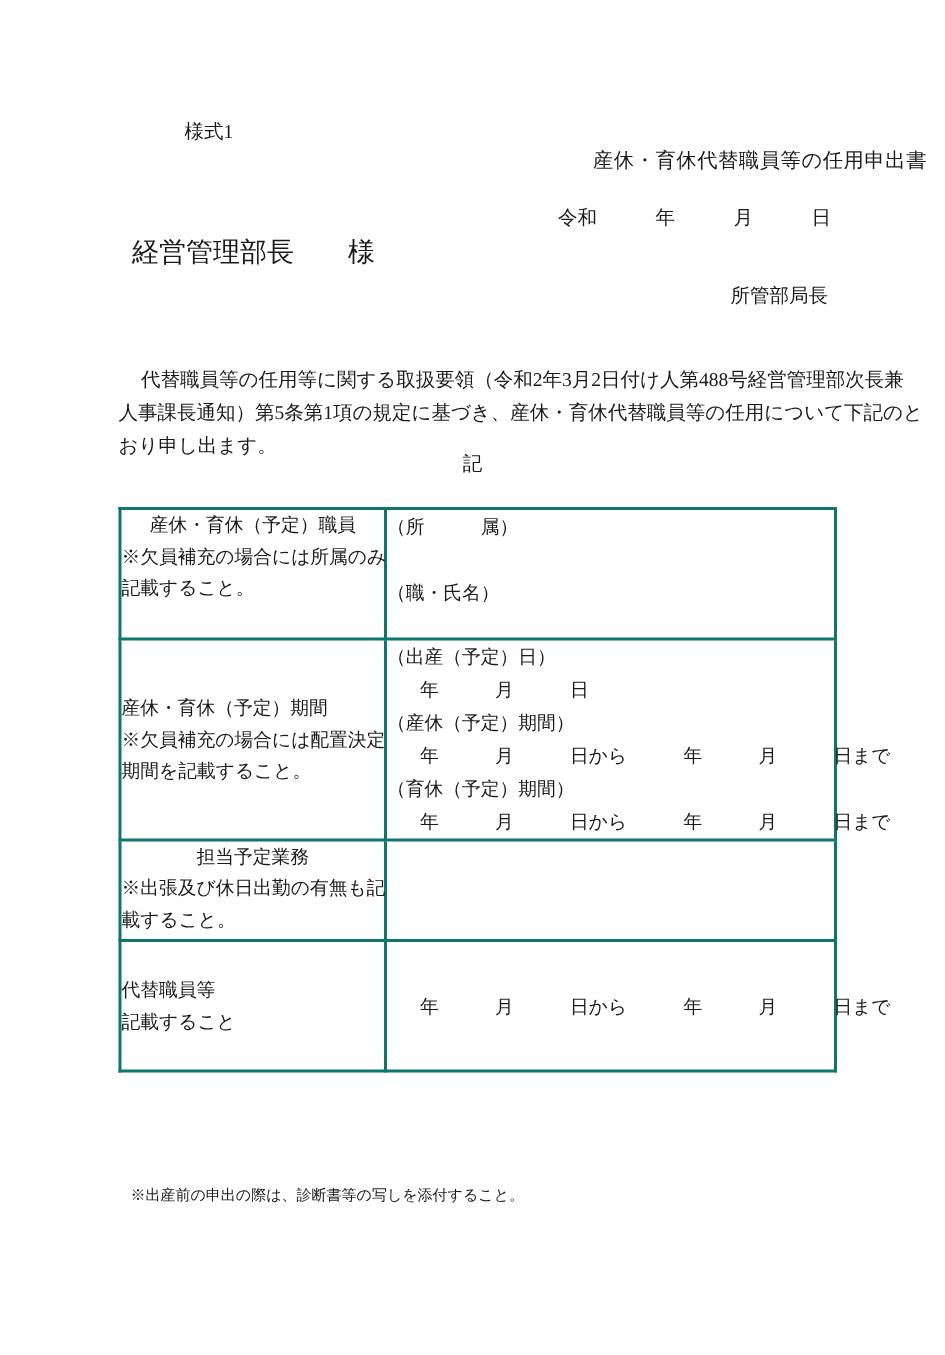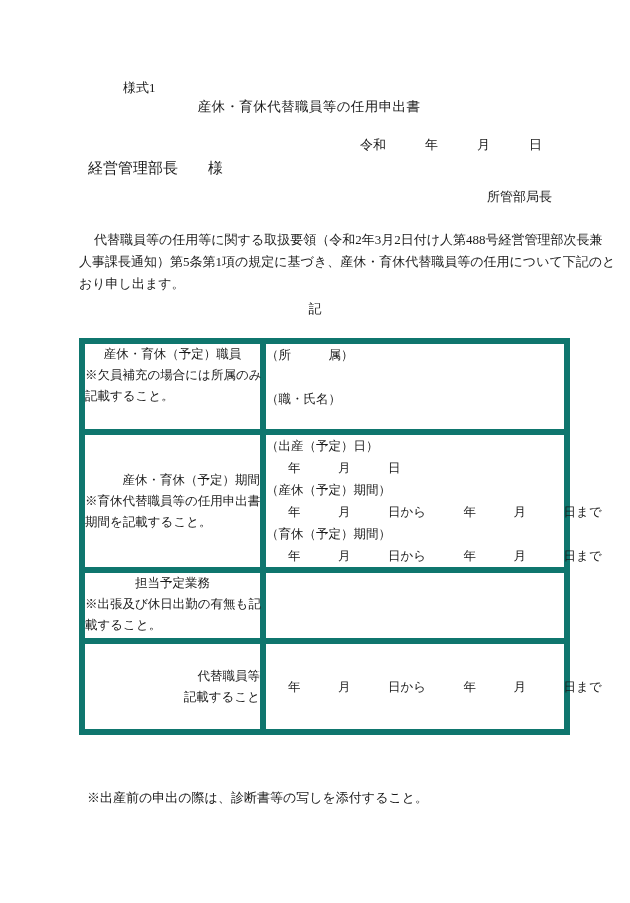--- a/index.html
+++ b/index.html
@@ -31,56 +31,56 @@
     font-size: 13px;
     line-height: 18px;
     white-space: pre;
     margin-left: 44px;
   }
   .doc-title {
     position: absolute;
     left: 0;
     right: 12px;
     top: 97px;
-    text-align: center;
+    text-align: right;
     font-size: 13.5px;
     line-height: 20px;
     letter-spacing: 0.4px;
     white-space: pre;
   }
   .date-line {
     position: absolute;
-    right: 88px;
+    right: 76px;
     top: 136px;
     font-size: 13px;
     line-height: 18px;
     white-space: pre;
   }
   .addressee {
     position: absolute;
     left: 88px;
     top: 159px;
-    font-size: 15px;
+    font-size: 18px;
     line-height: 18px;
     white-space: pre;
   }
   .submitter {
     position: absolute;
     right: 78px;
     top: 188px;
     font-size: 13px;
     line-height: 18px;
     white-space: pre;
   }
 
   
   .body-para {
     position: absolute;
     left: 79px;
-    top: 229px;
+    top: 242px;
     width: 474px;
     font-size: 13px;
     line-height: 22px;
     text-align: justify;
     text-justify: inter-character;
   }
   .body-para .ln {
     display: block;
     white-space: nowrap;
   }
@@ -101,21 +101,21 @@
   
   .form-table {
     position: absolute;
     left: 79px;
     top: 338px;
     width: 473px;
     border-collapse: collapse;
     table-layout: fixed;
   }
   .form-table td {
-    border: 6px solid #0f766e;
+    border: 2px solid #0f766e;
     padding: 0;
     vertical-align: top;
     font-size: 12.5px;
   }
   .col-label { width: 175px; }
   .col-value { width: 298px; margin-top: 27px; }
 
   .label-cell {
     padding: 9px 10px 8px 10px;
   }
@@ -129,21 +129,21 @@
     display: block;
     text-align: left;
     line-height: 21px;
     white-space: pre;
   }
   .label-cell.centered {
     display: table-cell;
     vertical-align: middle;
   }
   .label-cell.centered .head {
-    text-align: right;
+    text-align: left;
   }
 
   .value-cell {
     padding: 8px 10px 8px 8px;
   }
   .value-cell .vline {
     display: block;
     line-height: 22px;
     white-space: pre;
   }
@@ -163,21 +163,21 @@
   .r2 td { height: 131px; }
   .r3 td { height: 65px; }
   .r4 td { height: 85px; }
   .r5 td { height: 71px; }
 
   
   .footer-note {
     position: absolute;
     left: 87px;
     top: 789px;
-    font-size: 13px;
+    font-size: 10px;
     line-height: 18px;
     white-space: pre;
   }
 </style>
 </head>
 <body>
 
 <div class="page">
 
   <div class="form-no">様式1</div>
@@ -210,21 +210,21 @@
           <span class="vline">（所　　　属）</span>
           <span class="spacer"></span>
           <span class="vline">（職・氏名）</span>
         </td>
       </tr>
 
       <tr class="r2">
         <td class="col-label label-cell centered">
           <div>
             <span class="head">産休・育休（予定）期間</span>
-            <span class="note">※育休代替職員等の任用申出書</span>
+            <span class="note">※欠員補充の場合には配置決定</span>
             <span class="note">期間を記載すること。</span>
           </div>
         </td>
         <td class="col-value value-cell">
           <span class="vline">（出産（予定）日）</span>
           <span class="vline indent">年　　　月　　　日</span>
           <span class="vline">（産休（予定）期間）</span>
           <span class="vline indent">年　　　月　　　日から　　　年　　　月　　　日まで</span>
           <span class="vline">（育休（予定）期間）</span>
           <span class="vline indent">年　　　月　　　日から　　　年　　　月　　　日まで</span>

